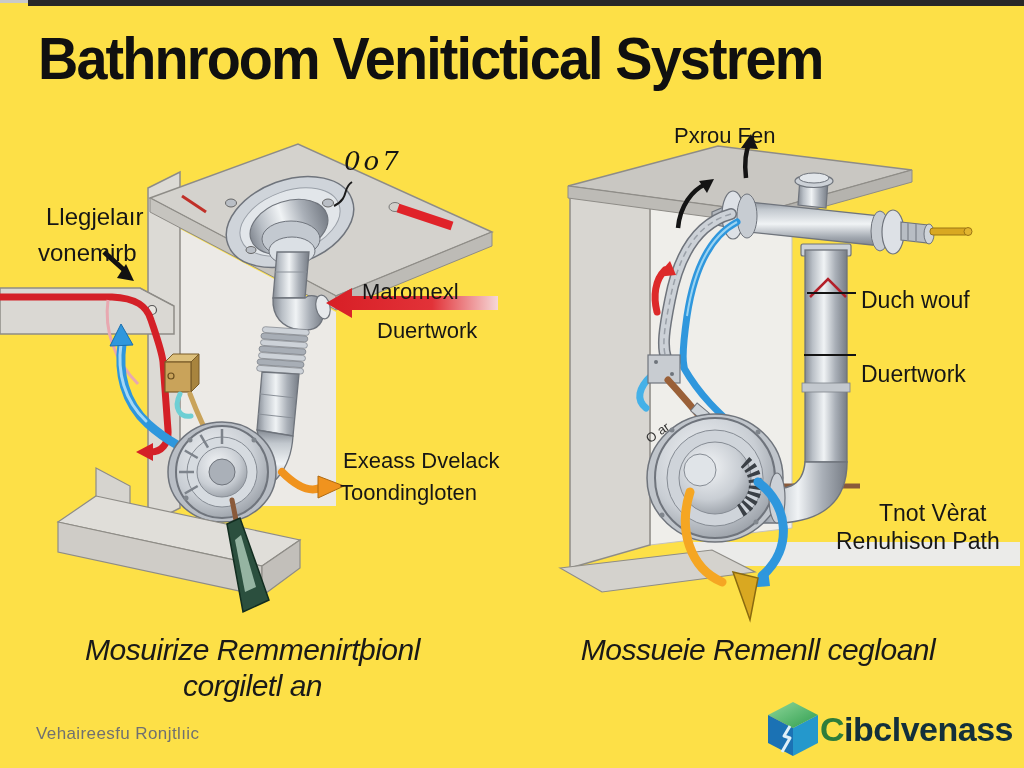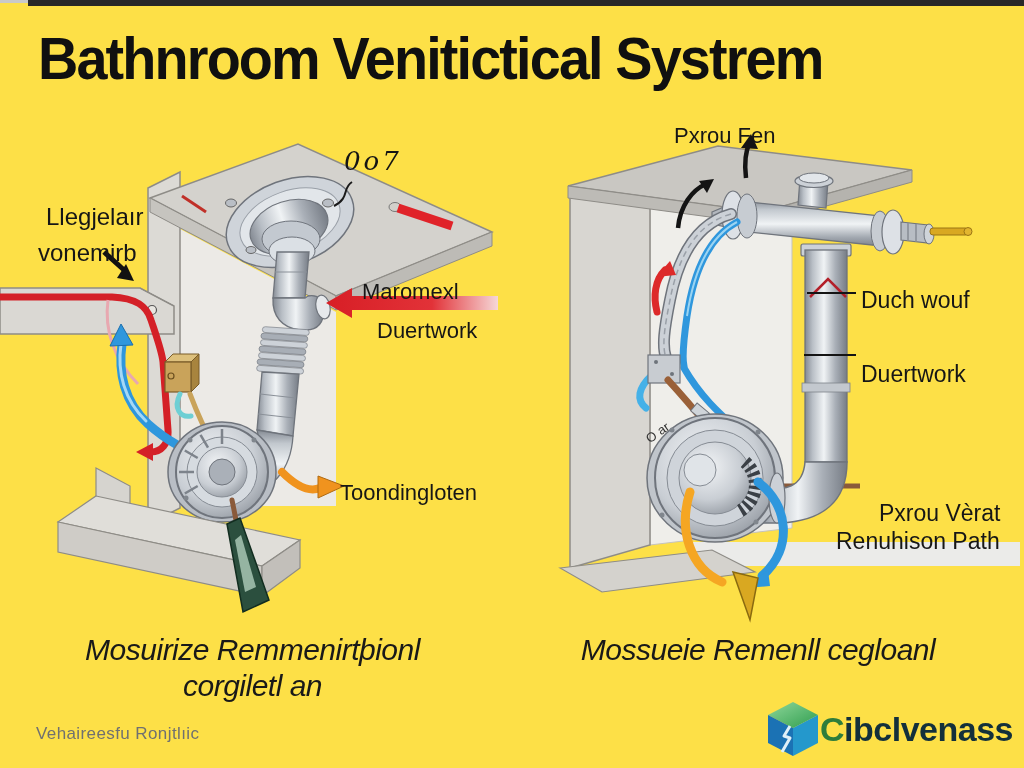--- a/index.html
+++ b/index.html
@@ -285,26 +285,27 @@
       </g>
       <polygon points="733,572 758,578 750,620" fill="#d9a821" stroke="#8a6a10" stroke-width="1.5"></polygon>
     </g>
   </svg>
 
   <div class="abs lbl lbl-left" style="left:46px;top:196px">Llegjelaır</div>
   <div class="abs lbl lbl-left" style="left:38px;top:232px">vonemiŗb</div>
   <div class="abs" id="note-007" style="left:344px;top:146px">0o7</div>
   <div class="abs lbl lbl-mid" style="left:362px;top:272px">Maromexl</div>
   <div class="abs lbl lbl-mid" style="left:377px;top:311px">Duertwork</div>
+  <div class="abs lbl lbl-mid" style="left:343px;top:441px">Exeass Dvelack</div>
   <div class="abs lbl lbl-mid" style="left:340px;top:473px">Toondingloten</div>
 
   <div class="abs lbl lbl-mid" style="left:674px;top:116px">Pxrou Fen</div>
   <div class="abs lbl lbl-right" style="left:861px;top:280px">Duch wouf</div>
   <div class="abs lbl lbl-right" style="left:861px;top:354px">Duertwork</div>
-  <div class="abs lbl lbl-right" style="left:879px;top:493px">Pxrou Vèrat</div>
+  <div class="abs lbl lbl-right" style="left:879px;top:493px">Tnot Vèrat</div>
   <div class="abs lbl lbl-right" style="left:836px;top:521px">Renuhison Path</div>
   <div class="abs" id="air-rotated" style="left:645px;top:425px">O ar</div>
 
   <div class="abs caption" style="left:30px;top:632px;width:445px">
     <div>Mosuirize Remmenirtþionl</div>
     <div>corgiletl an</div>
   </div>
   <div class="abs caption" style="left:548px;top:632px;width:420px">
     <div>Mossueie Remenll cegloanl</div>
   </div>

